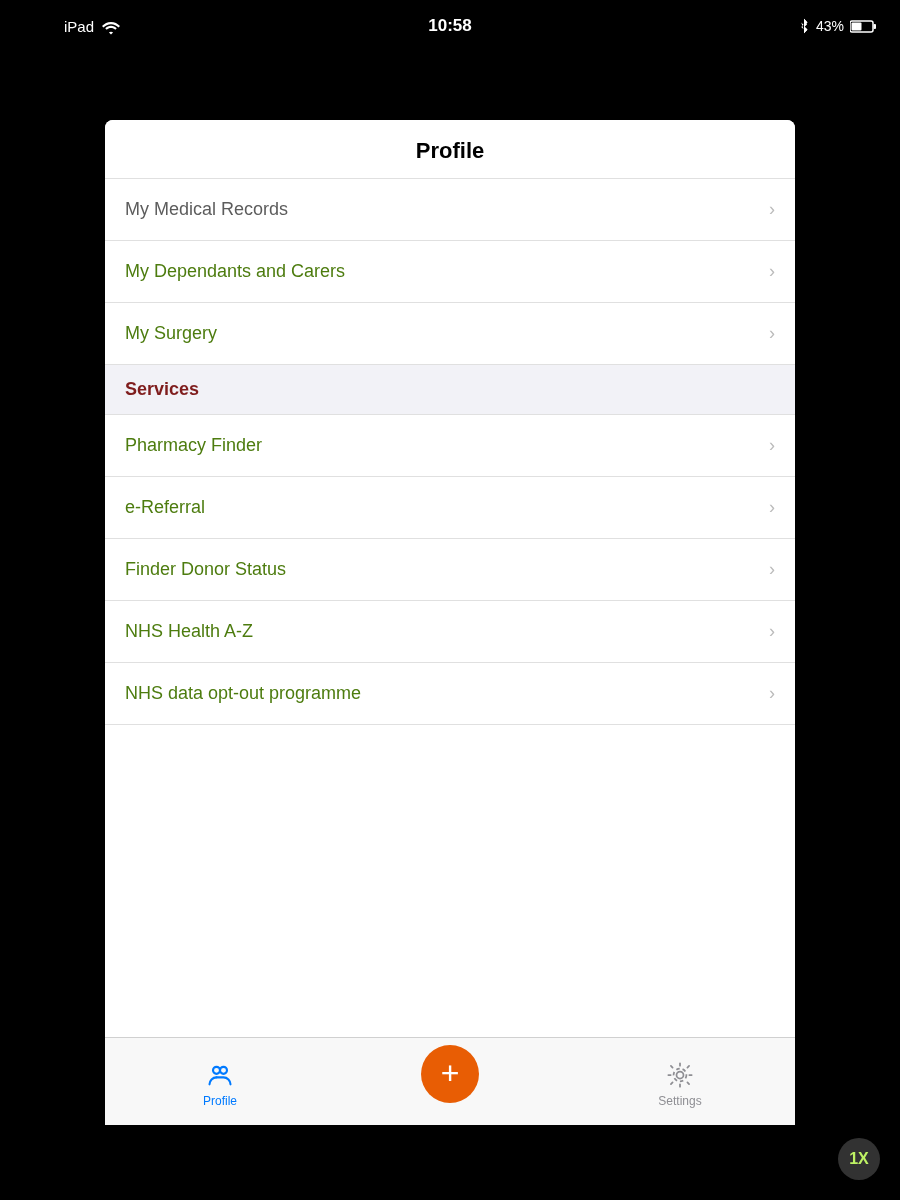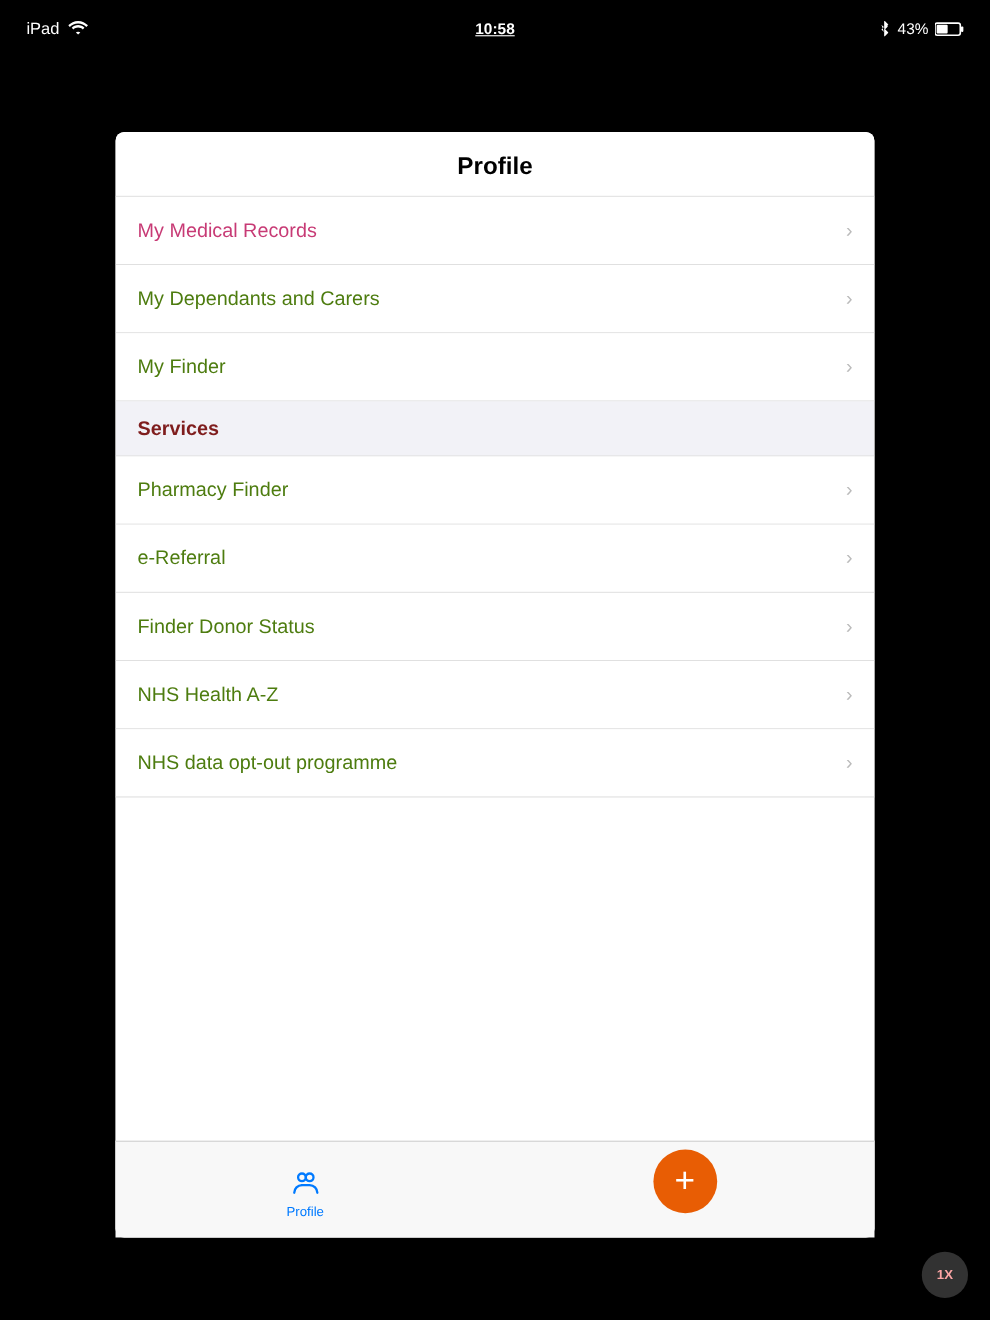--- a/index.html
+++ b/index.html
@@ -23,30 +23,30 @@
       align-items: center;
       justify-content: space-between;
       padding: 0 24px;
       color: #fff;
       font-size: 15px;
       font-weight: 500;
       z-index: 10;
     }
     .status-left {
       display: flex;
-      align-items: flex-start;
+      align-items: flex-end;
       gap: 8px;
+      margin-left: 40px;
     }
     .status-center {
       position: absolute;
       left: 50%;
       transform: translateX(-50%);
-      font-size: 14px;
+      font-size: 17px;
       font-weight: 600;
-      text-decoration: underline;
     }
     .status-right {
       display: flex;
       align-items: center;
       gap: 6px;
       font-size: 14px;
     }
 
     
     .app-container {
@@ -92,21 +92,21 @@
       border-bottom: 1px solid #e0e0e0;
       background: #fff;
       cursor: pointer;
     }
     .menu-item-label {
       font-size: 18px;
       color: #4d7c0f;
       font-weight: 400;
     }
     .menu-item-label.truncated {
-      color: #be185d;
+      color: #404040;
       opacity: 0.85;
     }
     .chevron {
       color: #bbb;
       font-size: 18px;
       font-weight: 300;
     }
 
     
     .section-header {
@@ -183,22 +183,22 @@
       position: absolute;
       bottom: 20px;
       right: 20px;
       width: 42px;
       height: 42px;
       background: rgba(100,100,100,0.5);
       border-radius: 50%;
       display: flex;
       align-items: center;
       justify-content: center;
-      color: #fca5a5;
-      font-size: 12px;
+      color: #bef264;
+      font-size: 16px;
       font-weight: 600;
     }
 
     
     svg { display: block; }
   </style>
 </head>
 <body>
 
 <div class="status-bar">
@@ -235,21 +235,21 @@
       <span class="menu-item-label truncated">My Medical Records</span>
       <span class="chevron">›</span>
     </div>
 
     <div class="menu-item">
       <span class="menu-item-label">My Dependants and Carers</span>
       <span class="chevron">›</span>
     </div>
 
     <div class="menu-item">
-      <span class="menu-item-label">My Finder</span>
+      <span class="menu-item-label">My Surgery</span>
       <span class="chevron">›</span>
     </div>
 
     <div class="section-header">
       <span class="section-header-label">Services</span>
     </div>
 
     <div class="menu-item">
       <span class="menu-item-label">Pharmacy Finder</span>
       <span class="chevron">›</span>
@@ -294,16 +294,26 @@
     <span class="tab-label active">Profile</span>
   </div>
 
   <div class="tab-item">
     <div class="tab-plus">
       <span class="tab-plus-icon">+</span>
     </div>
   </div>
 
 
+  <div class="tab-item">
+    <div class="tab-icon">
+      <svg width="28" height="28" viewBox="0 0 24 24" fill="none">
+        <circle cx="12" cy="12" r="3" stroke="#8e8e93" stroke-width="1.5" fill="none"></circle>
+        <path d="M12 2v2M12 20v2M4.22 4.22l1.42 1.42M18.36 18.36l1.42 1.42M2 12h2M20 12h2M4.22 19.78l1.42-1.42M18.36 5.64l1.42-1.42" stroke="#8e8e93" stroke-width="1.5" stroke-linecap="round"></path>
+        <circle cx="12" cy="12" r="5.5" stroke="#8e8e93" stroke-width="1.5" fill="none" stroke-dasharray="3 2.5"></circle>
+      </svg>
+    </div>
+    <span class="tab-label">Settings</span>
+  </div>
 
 </div>
 
 <div class="watermark">1X</div>
 
 </body></html>

